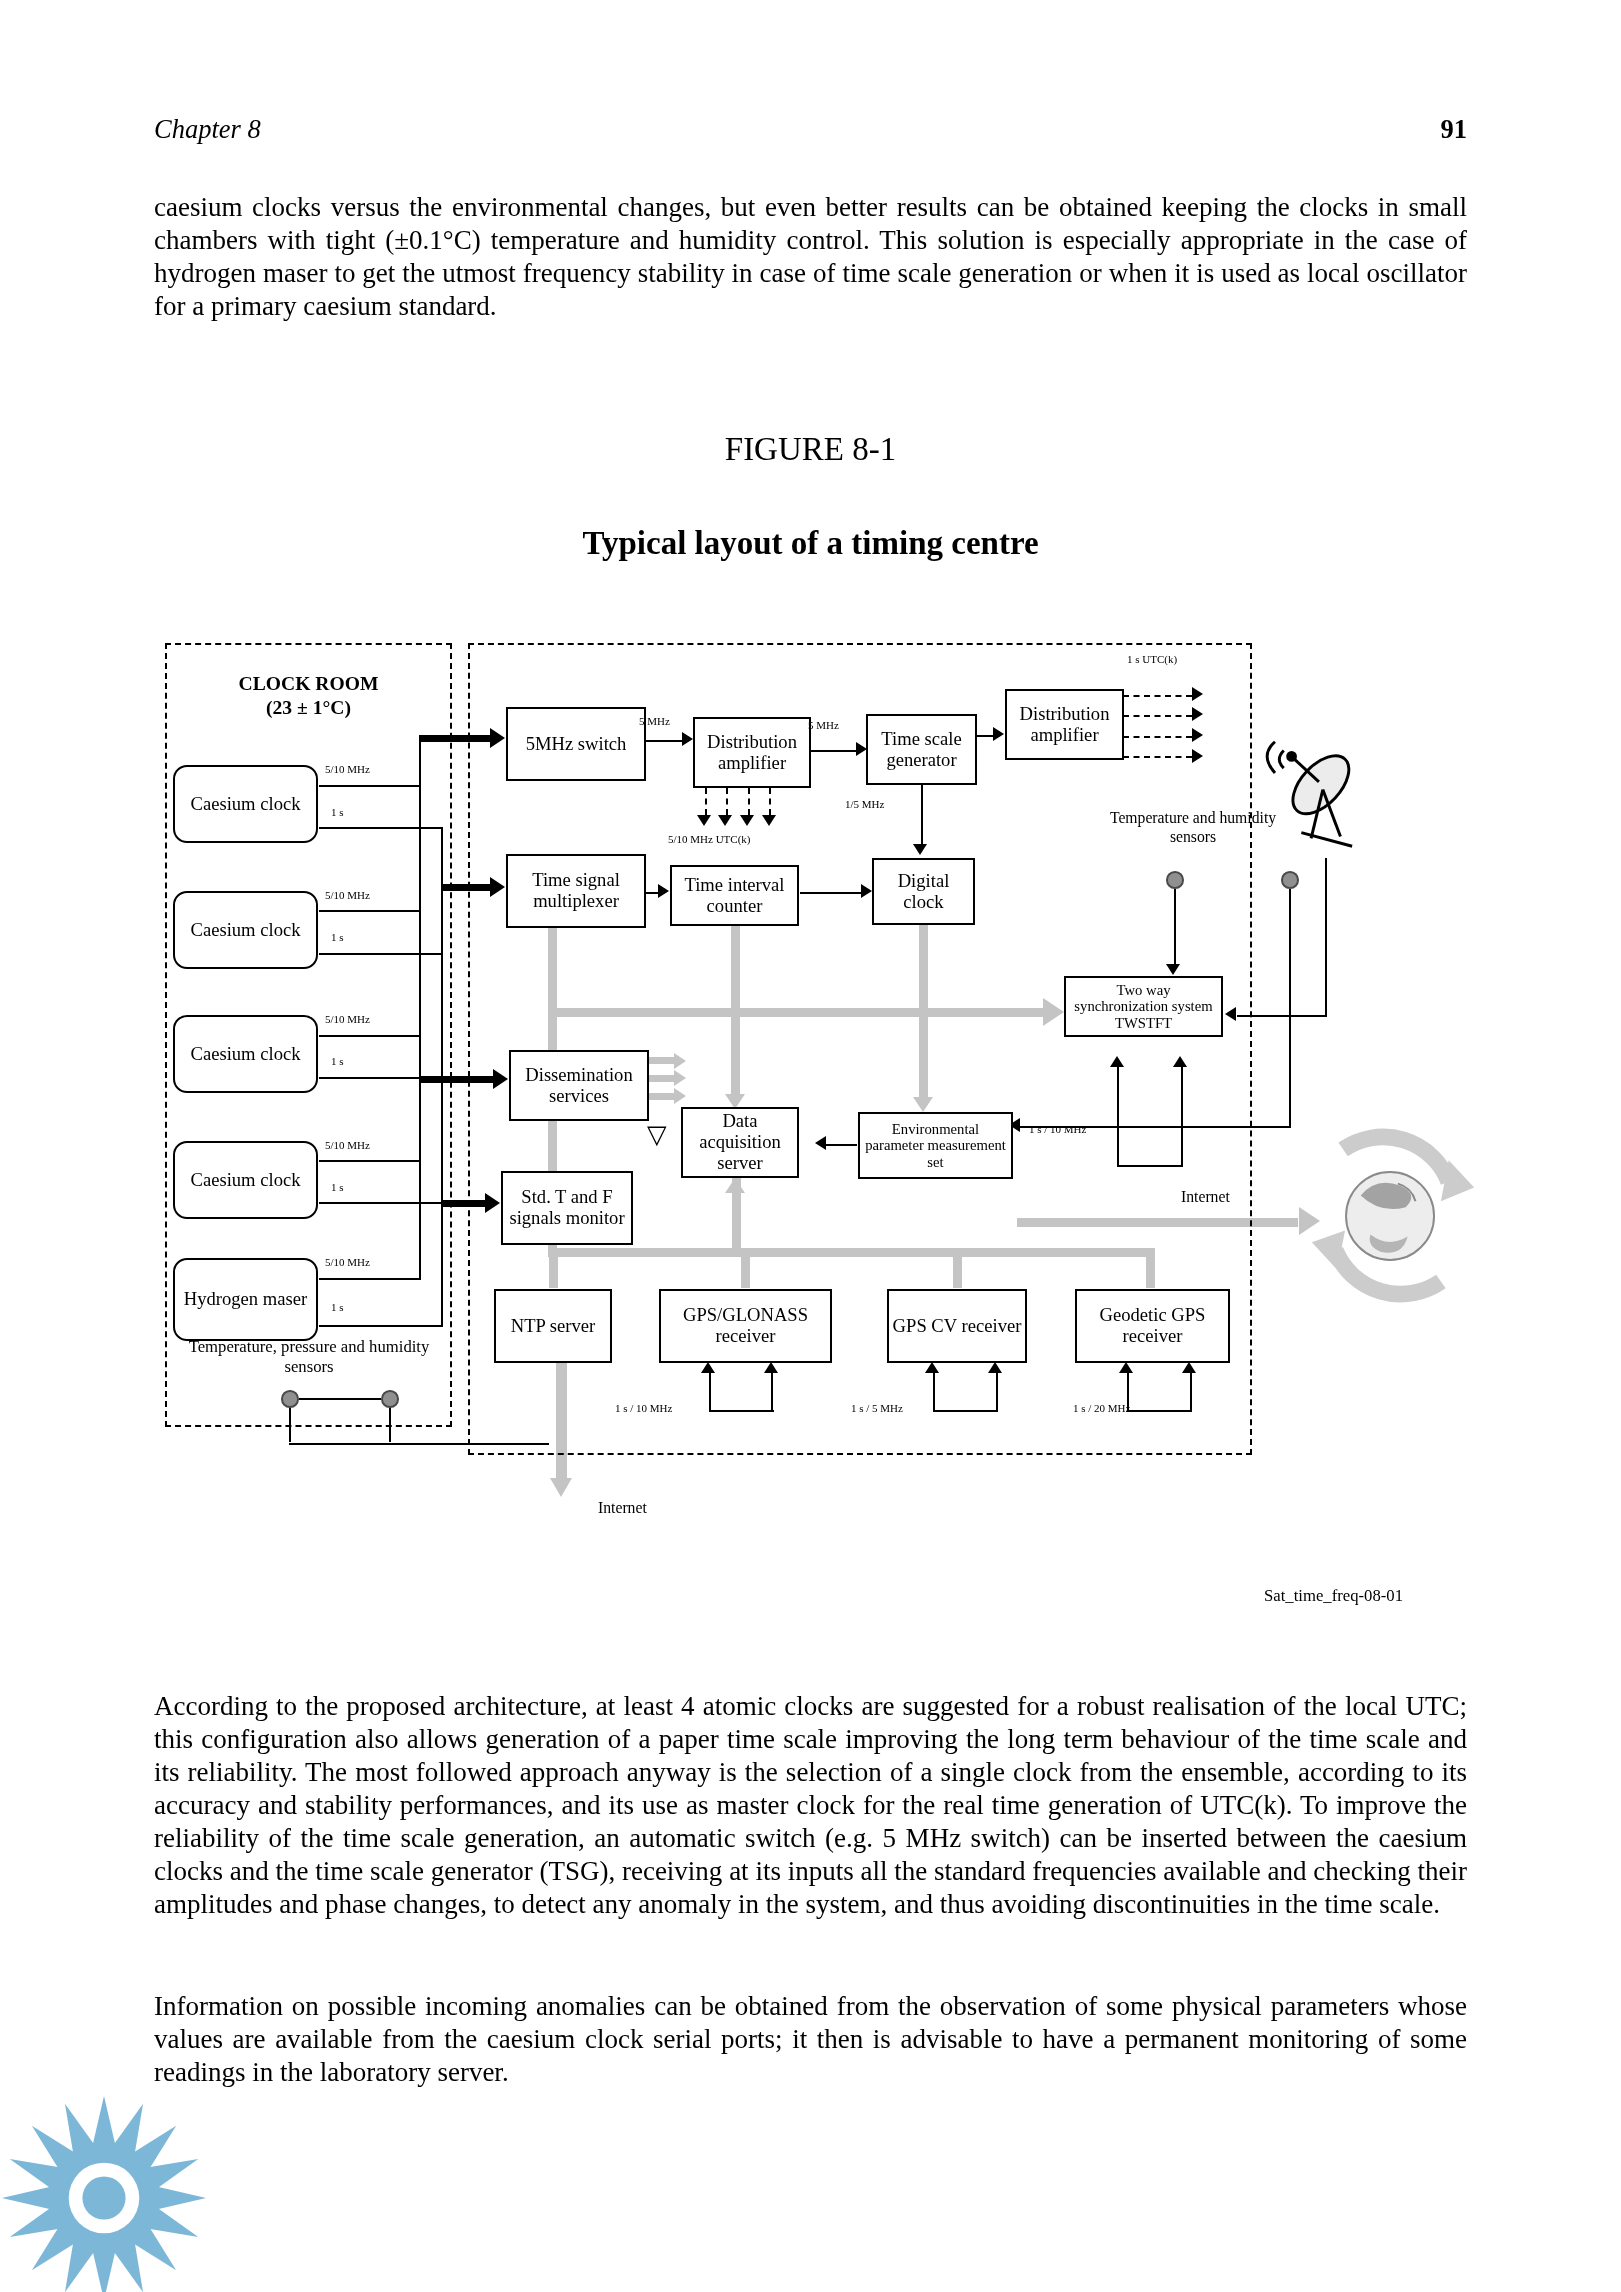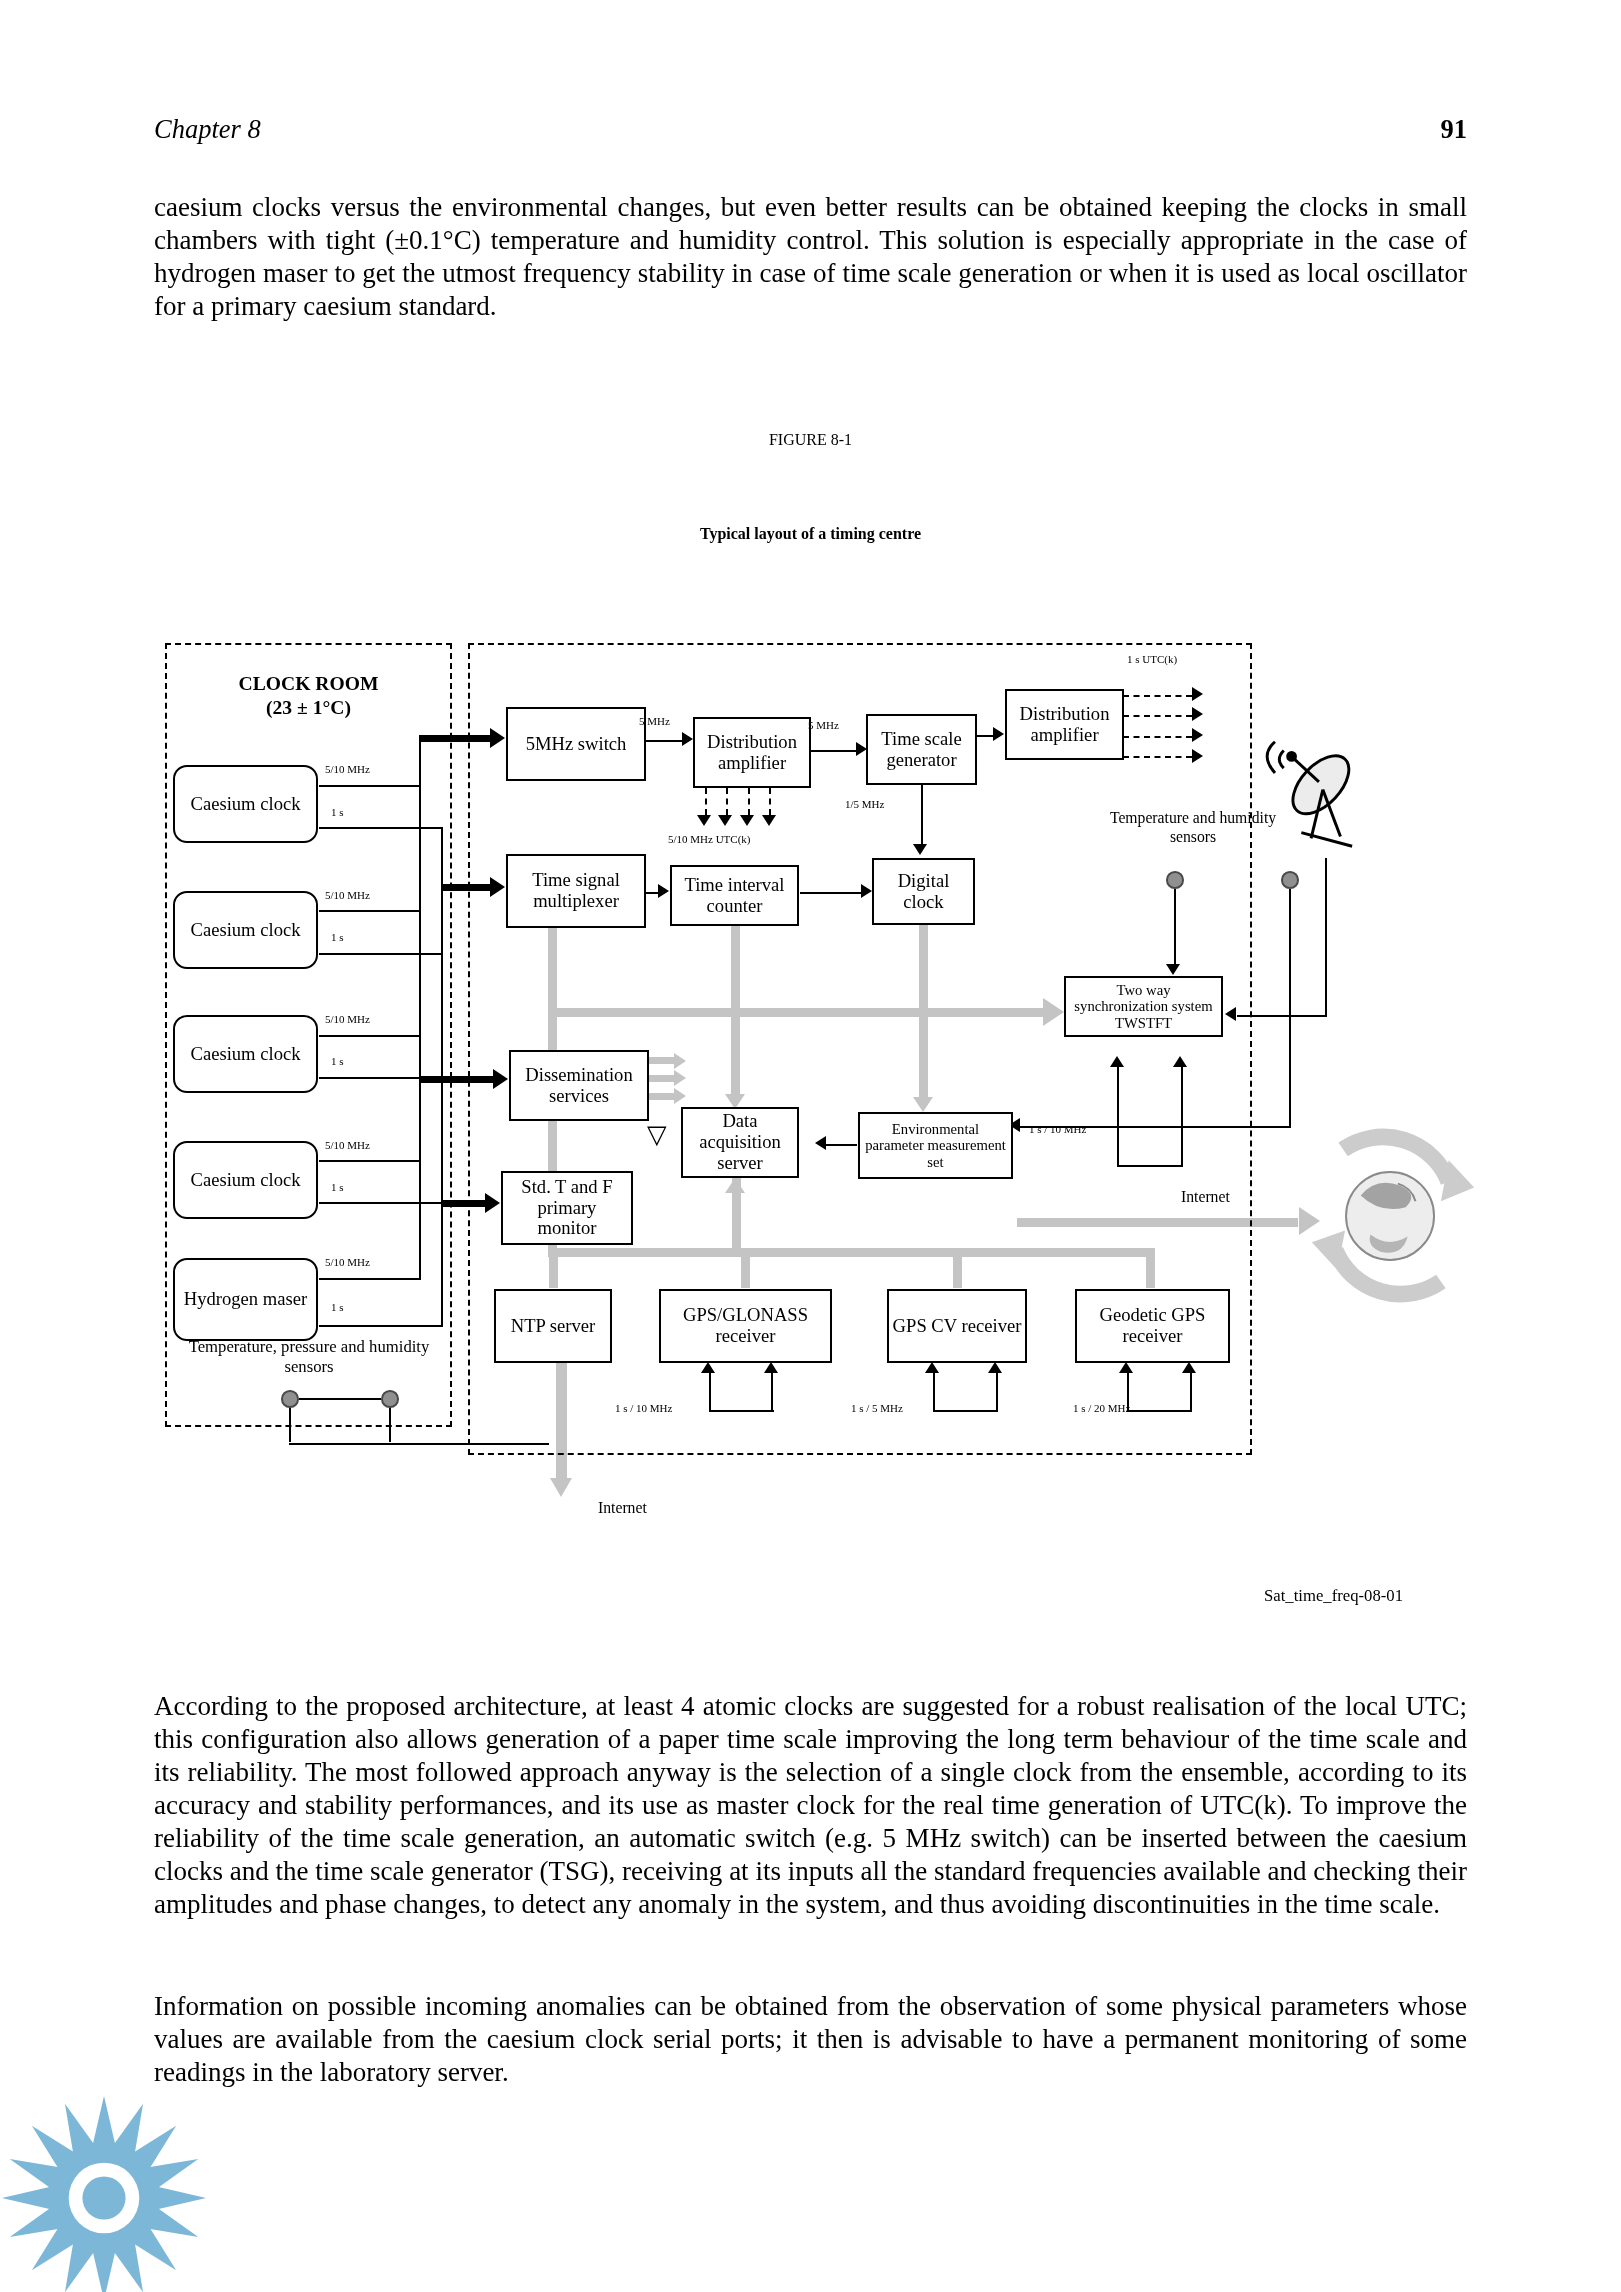--- a/index.html
+++ b/index.html
@@ -3,21 +3,21 @@
 <meta charset="utf-8">
 <style>
   *{margin:0;padding:0;box-sizing:border-box}
   html,body{background:#fff}
   body{width:1621px;height:2293px;position:relative;overflow:hidden;
        font-family:"Liberation Serif","DejaVu Serif",serif;color:#000}
   .hdr{position:absolute;top:114px;left:154px;width:1313px;font-size:26.5px}
   .hdr .ch{font-style:italic}
   .hdr .pg{float:right;font-weight:bold}
   .para{position:absolute;left:154px;width:1313px;font-size:27px;line-height:33px;text-align:justify}
-  .cline{position:absolute;left:154px;width:1313px;text-align:center;font-size:16px}
+  .cline{position:absolute;left:154px;width:1313px;text-align:center;font-size:33px}
   .fig{position:absolute;left:0;top:633px;width:1621px;height:990px}
   .ddbox{position:absolute;border:2.9px dashed #000;background:transparent}
   .dbox{position:absolute;border:2px solid #000;background:#fff;display:flex;align-items:center;justify-content:center;
         text-align:center;font-size:18.6px;line-height:1.12;padding:2.9px}
   .rbox{border-radius:14px}
   .smbox{font-size:14.7px}
   .lbl{position:absolute;font-size:11px;white-space:nowrap}
   .lblc{position:absolute;text-align:center;font-size:15.7px;line-height:1.2}
   .bt{font-weight:bold}
   .secttl{position:absolute;text-align:center;font-weight:bold;font-size:19.6px;line-height:1.25}
@@ -260,21 +260,21 @@
   <div class="dbox" style="left:509px;top:417px;width:140px;height:71px">
       <span>Dissemination services</span>
     </div>
   <div class="dbox" style="left:681px;top:474px;width:118px;height:71px">
       <span>Data acquisition server</span>
     </div>
   <div class="dbox smbox" style="left:858px;top:479px;width:155px;height:67px">
       <span>Environmental parameter measurement set</span>
     </div>
   <div class="dbox" style="left:501px;top:538px;width:132px;height:74px">
-      <span>Std. T and F primary monitor</span>
+      <span>Std. T and F signals monitor</span>
     </div>
   <div class="dbox" style="left:494px;top:656px;width:118px;height:74px">
       <span>NTP server</span>
     </div>
   <div class="dbox" style="left:659px;top:656px;width:173px;height:74px">
       <span>GPS/GLONASS receiver</span>
     </div>
   <div class="dbox" style="left:887px;top:656px;width:140px;height:74px">
       <span>GPS CV receiver</span>
     </div>

